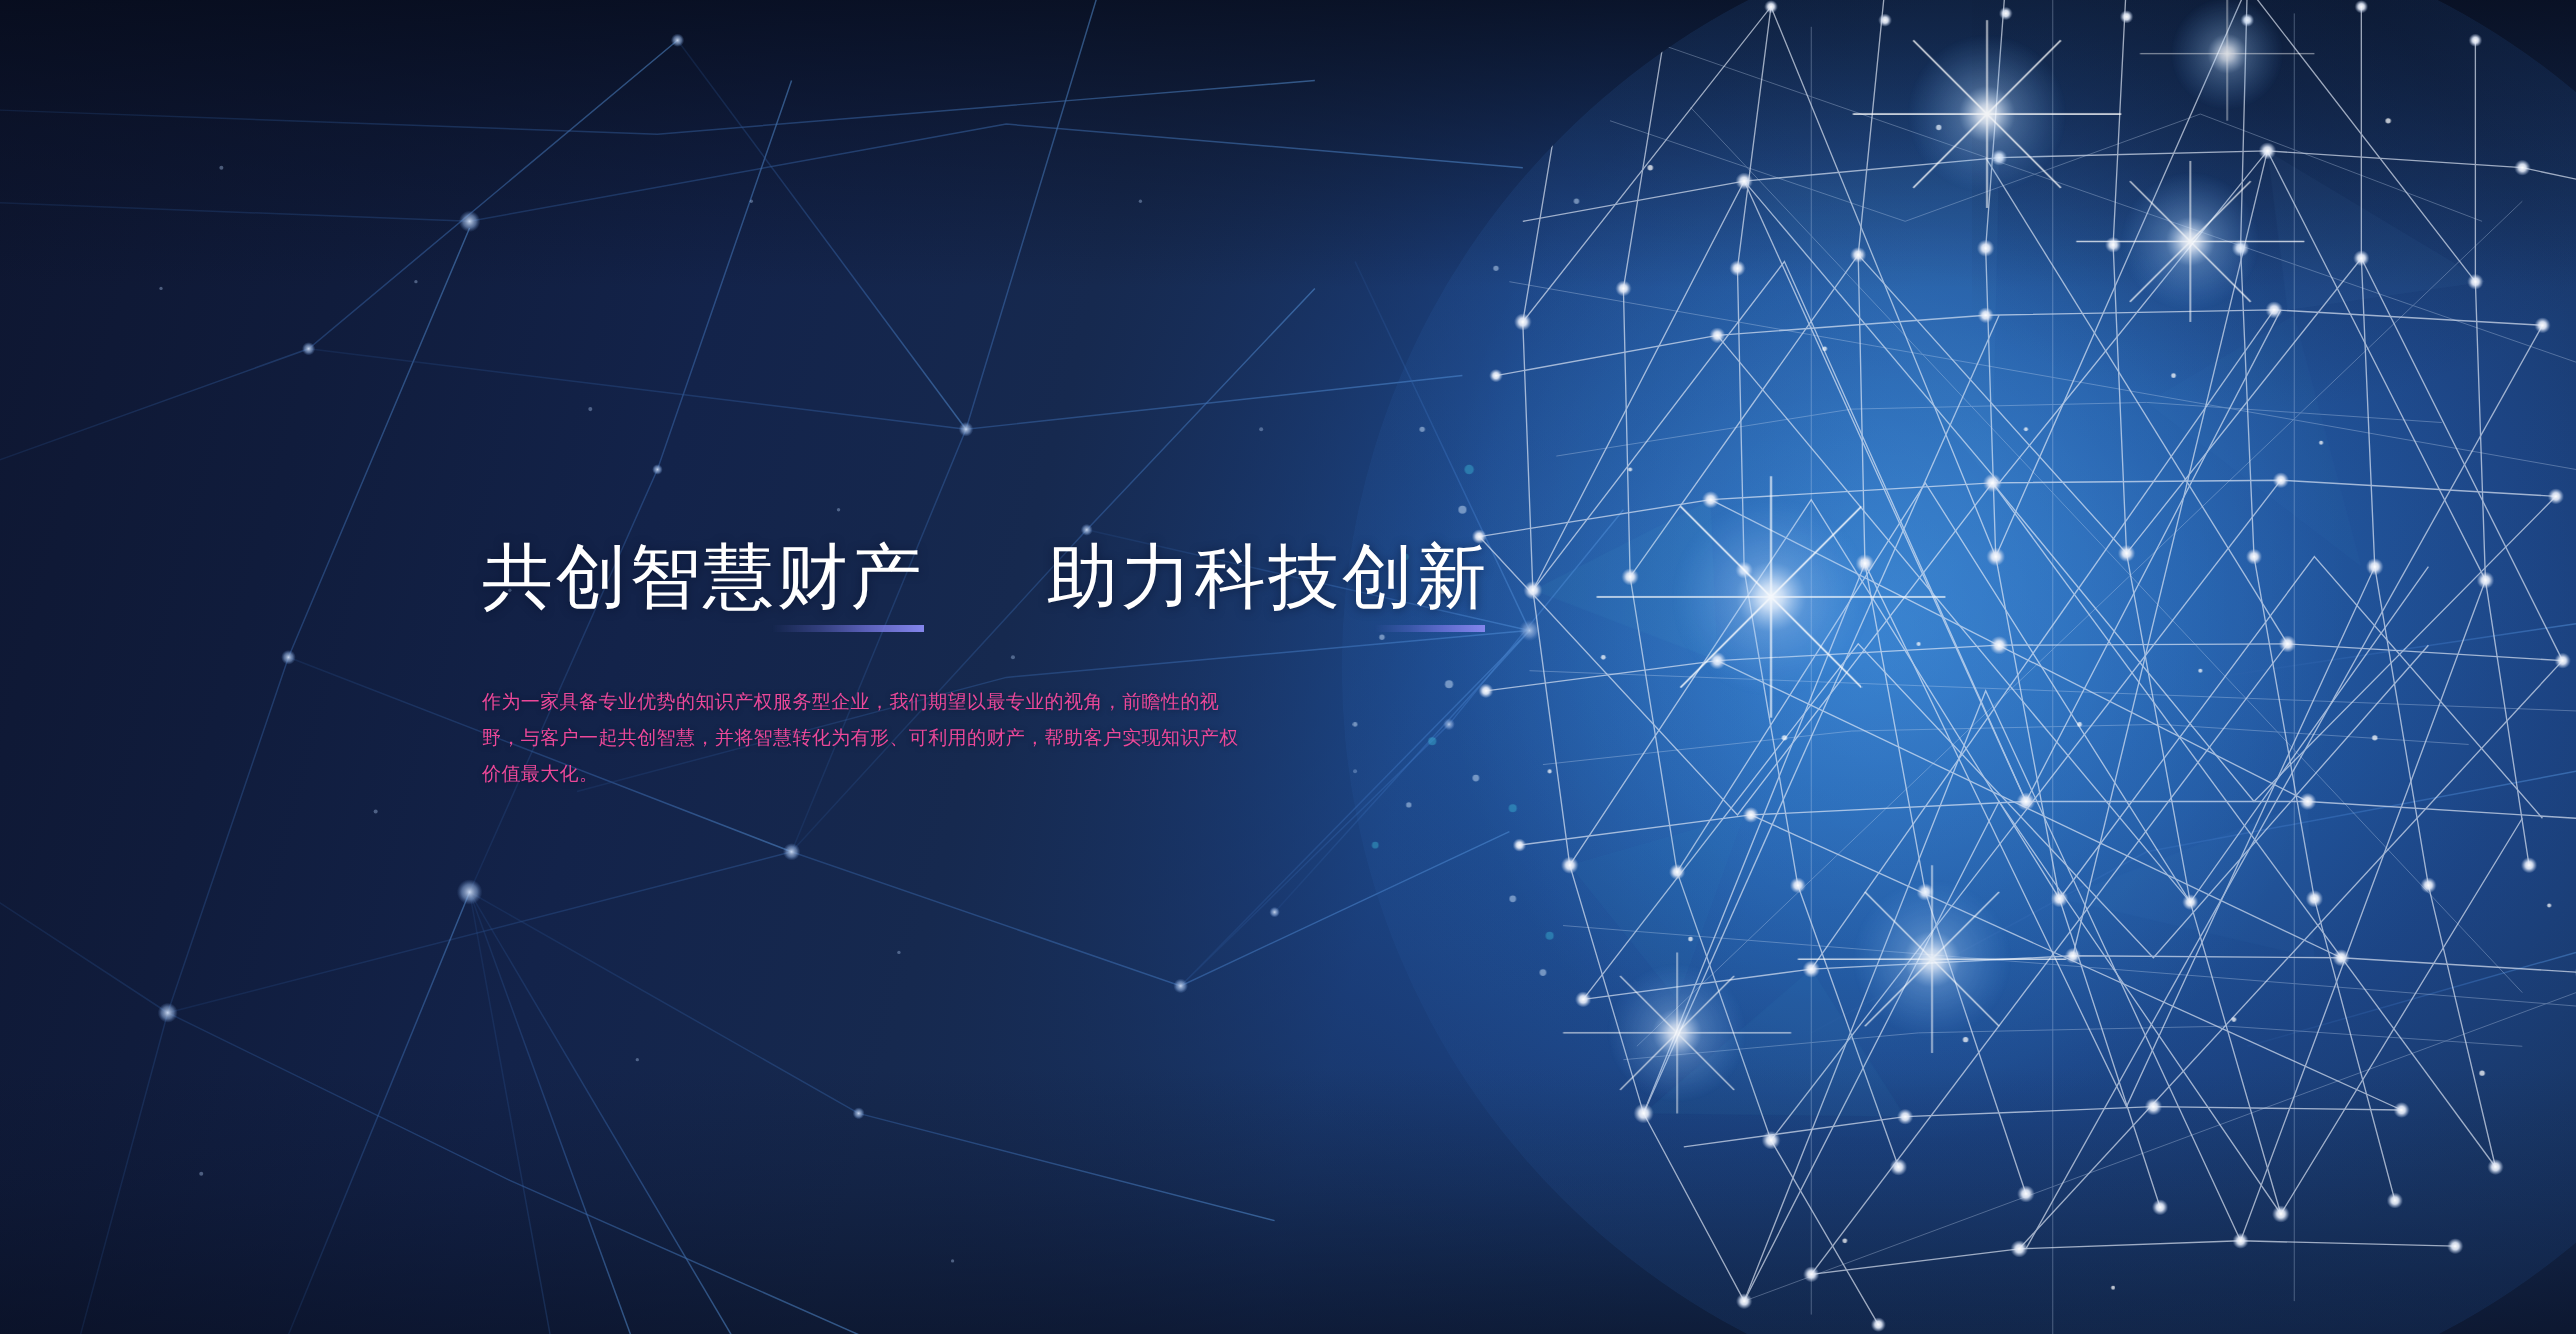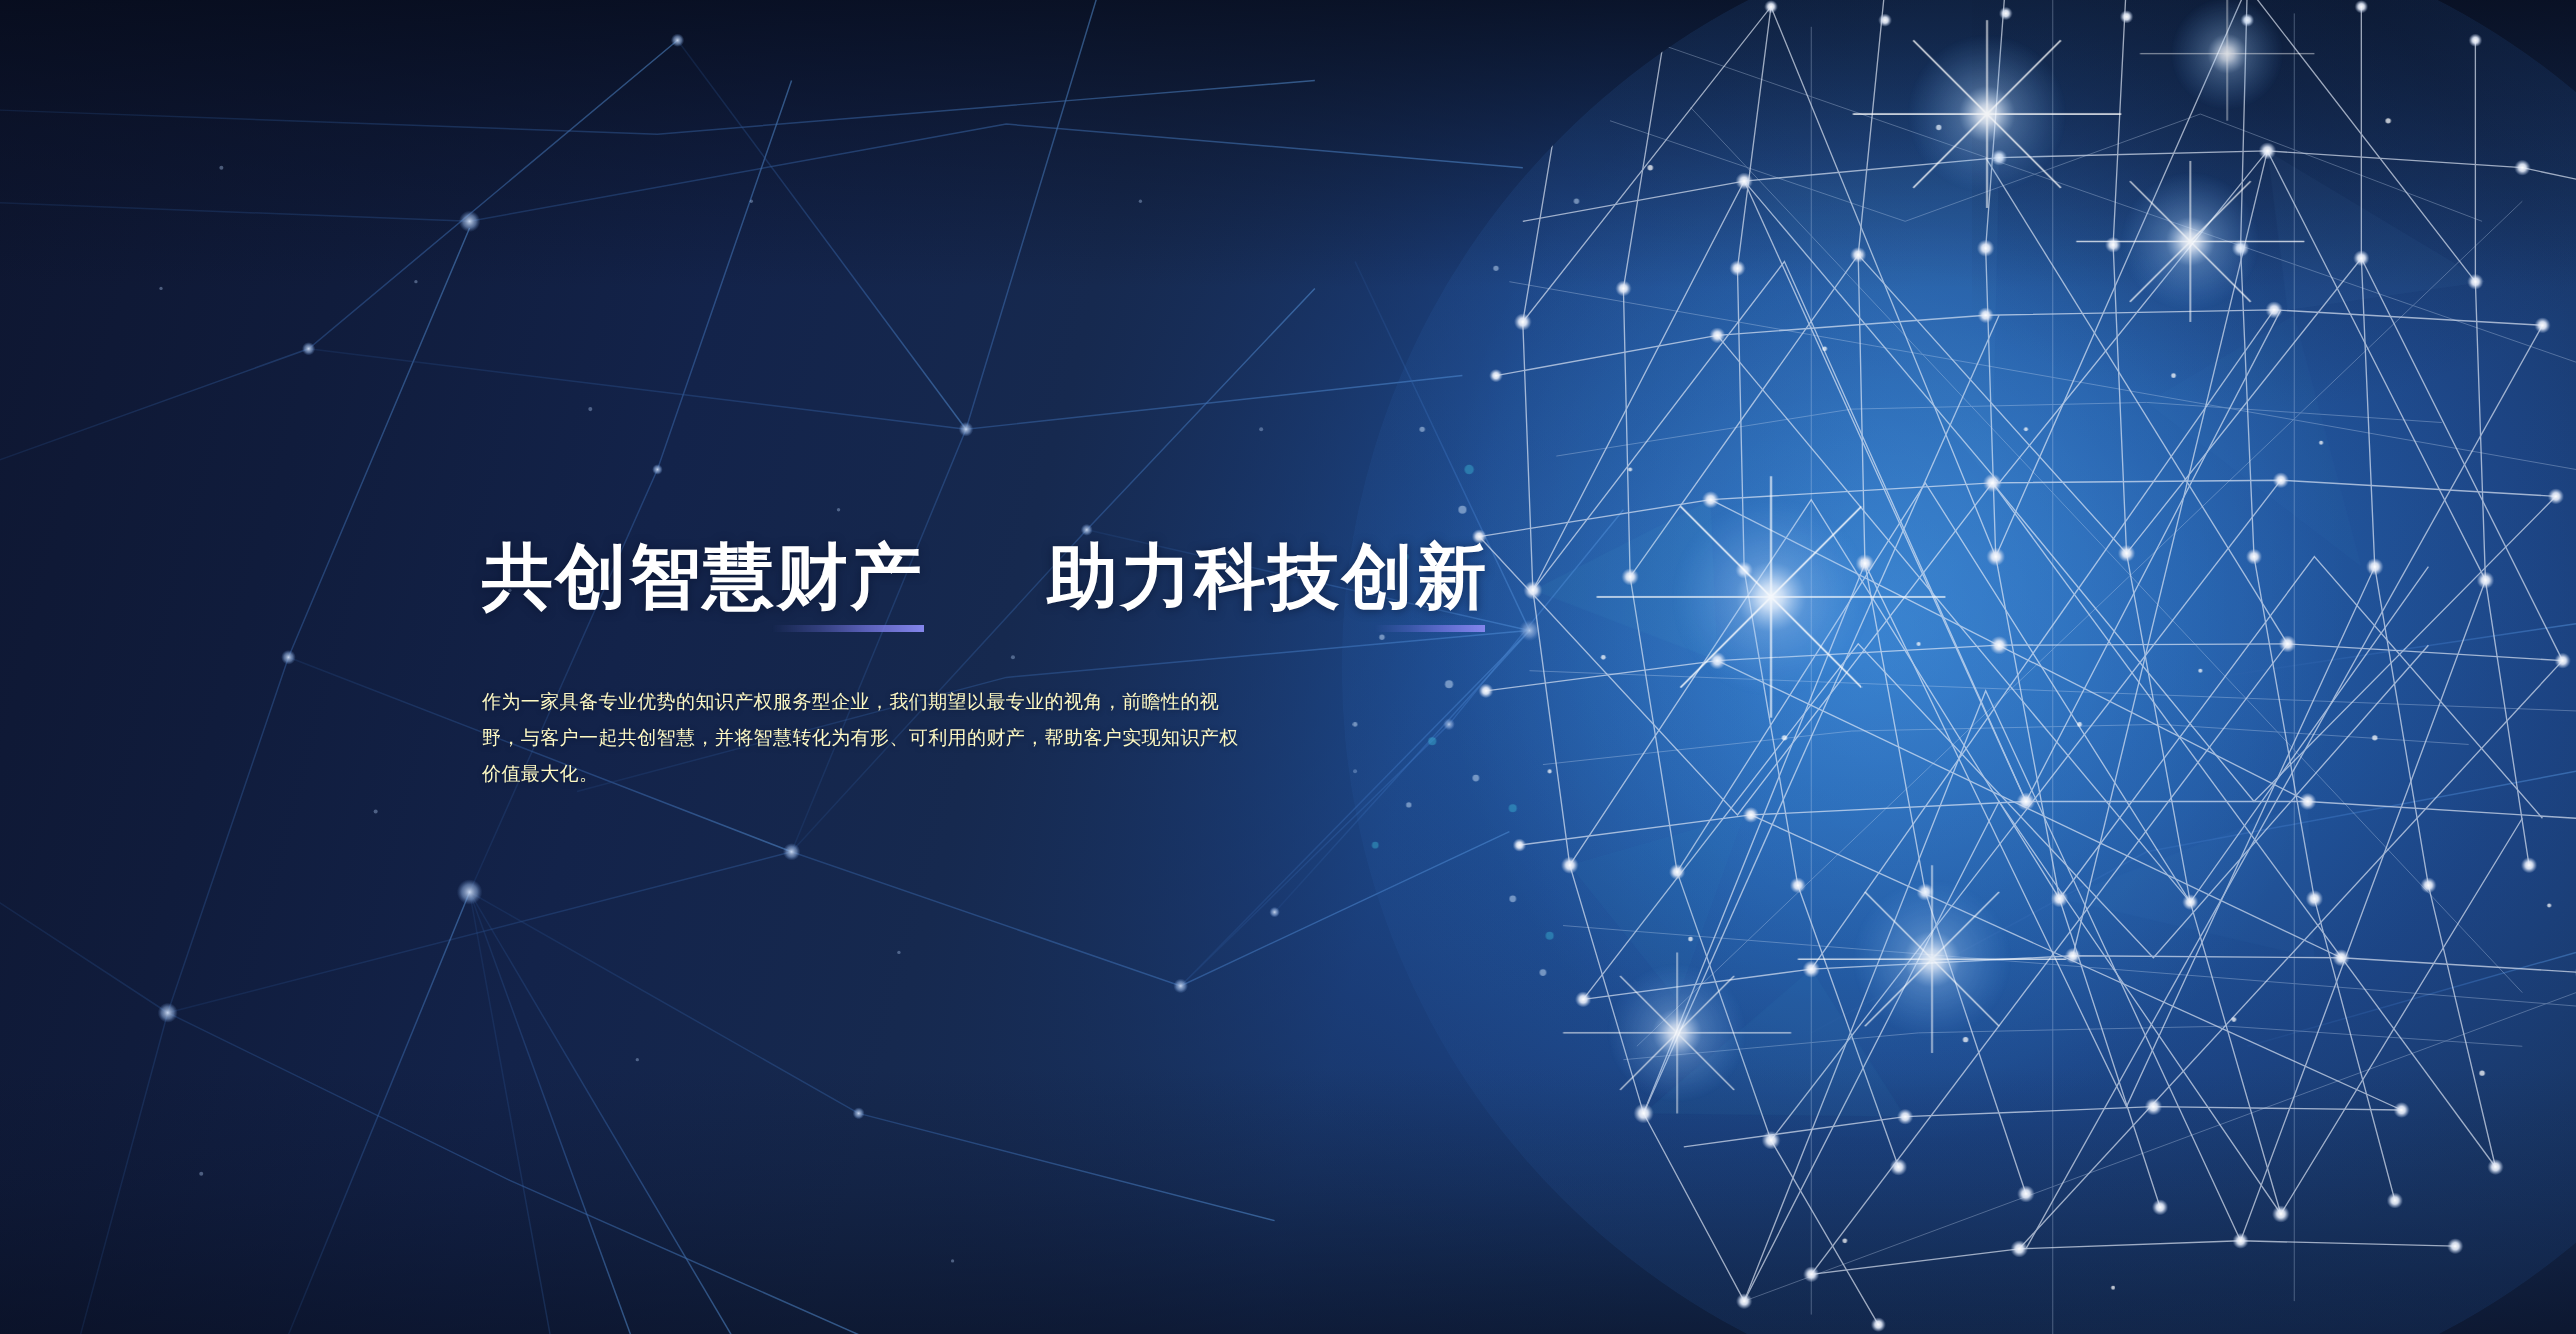--- a/index.html
+++ b/index.html
@@ -48,21 +48,21 @@
   .content {
     position:absolute;
     left:482px; top:537px;
     width:993px;
   }
   .headline {
     position:relative;
     white-space:nowrap;
     font-size:71px;
     line-height:79px;
-    font-weight:700;
+    font-weight:400;
     letter-spacing:2.7px;
     color:#ffffff;
     text-shadow:0 1.3px 9.4px rgba(5,15,40,0.55);
   }
   .headline .seg { position:relative; display:inline-block; }
   .headline .gap { display:inline-block; width:78px; }
   .ul {
     position:absolute;
     left:0; bottom:-16px;
     height:7.4px;
@@ -71,21 +71,21 @@
   }
   .seg-a .ul { left:auto; right:0; width:152px; }
   .seg-b .ul { left:auto; right:4px; width:111px; }
 
   .body-copy {
     margin-top:68px;
     width:765px;
     font-size:19px;
     line-height:36px;
     letter-spacing:0.4px;
-    color:#fef9c3;
+    color:#ec4899;
     text-shadow:0 0.7px 5.4px rgba(6,16,42,0.55);
   }
 </style>
 </head>
 <body>
 
 <div id="banner">
 
   <div class="bg-base"></div>
   <div class="bg-left-dark"></div>

